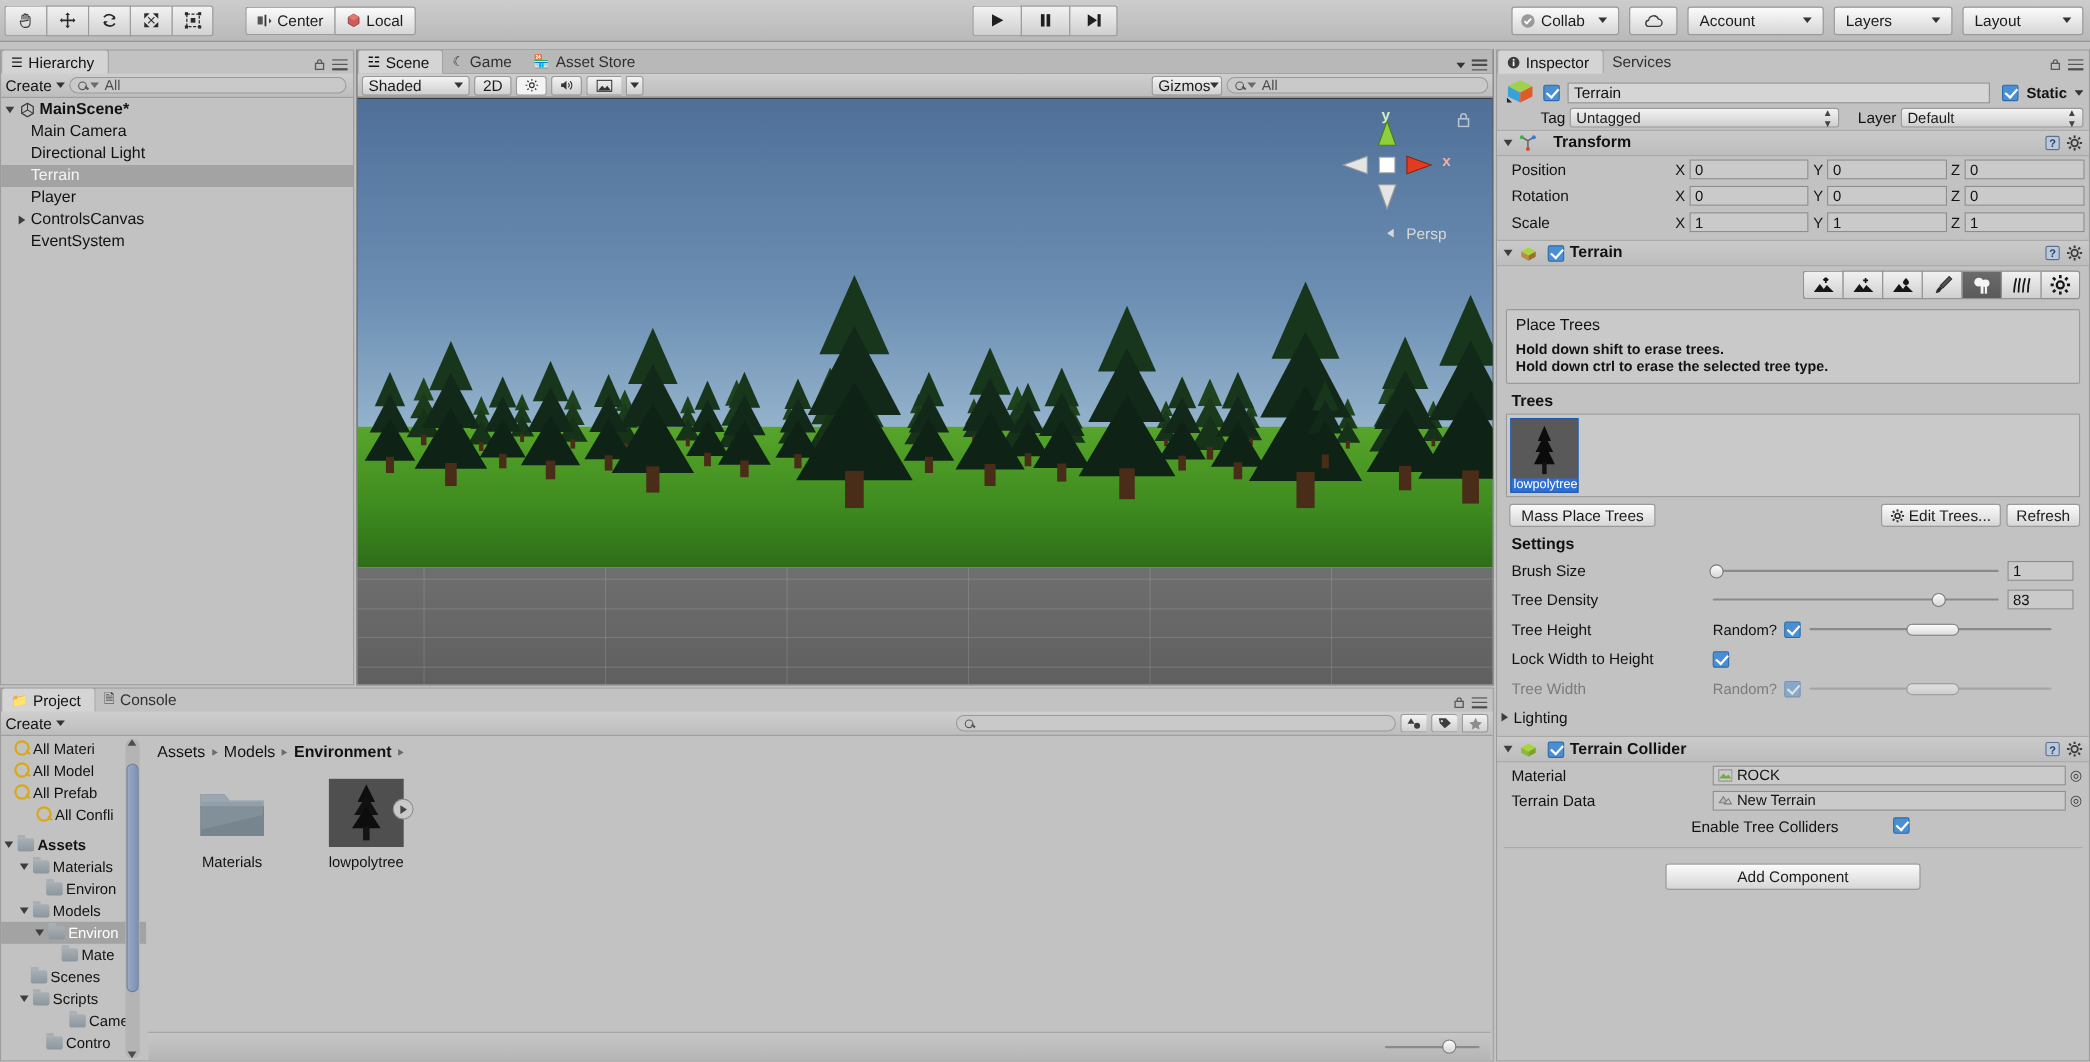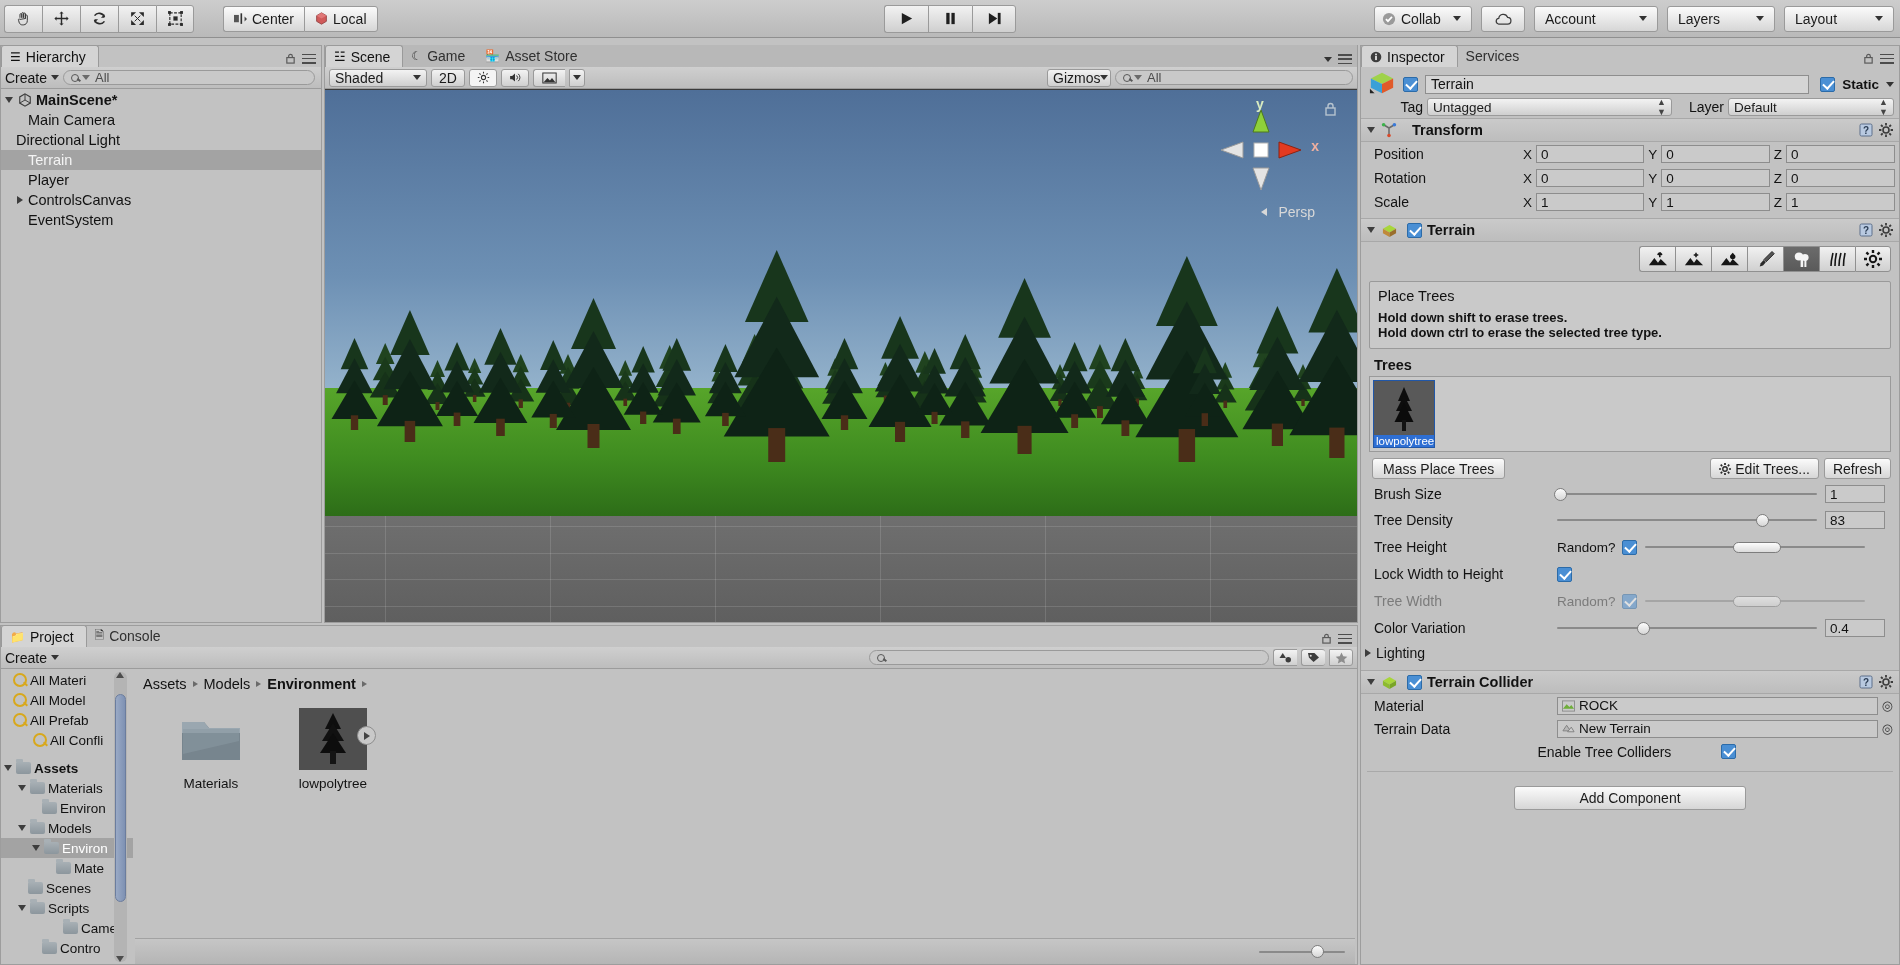--- a/index.html
+++ b/index.html
@@ -302,21 +302,21 @@
           <path d="M8 1l6 3.5v7L8 15 2 11.5v-7z" fill="none" stroke="#3b3b3b" stroke-width="1.3"></path>
           <path d="M8 1v7l6 3.5M8 8L2 11.5" fill="none" stroke="#3b3b3b" stroke-width="1.1"></path>
         </svg>
         <span>MainScene*</span>
       </div>
       <div id="hierarchy-items">
           <div class="h-row" style="padding-left: 16px;">
             <span style="width: 7px;"></span>
             <span>Main Camera</span>
           </div>
-          <div class="h-row" style="padding-left: 4px; text-align: right;">
+          <div class="h-row" style="padding-left: 16px; text-align: right;">
             <span style="width: 7px;"></span>
             <span>Directional Light</span>
           </div>
           <div class="h-row selected" style="padding-left: 16px;">
             <span style="width: 7px;"></span>
             <span>Terrain</span>
           </div>
           <div class="h-row" style="padding-left: 16px;">
             <span style="width: 7px;"></span>
             <span>Player</span>
@@ -1144,20 +1144,21 @@
                 </g>
               </svg>
             <span>Edit Trees...</span>
           </div>
           <div class="btn" style="height:21px;padding:0 8px;">
             <span>Refresh</span>
           </div>
         </div>
       </div>
 
+      <div class="section-title" style="margin-top:3px;">Settings</div>
 
       <div class="row" style="height:26px;">
         <span class="lbl-col">Brush Size</span>
         <div class="slider" style="width:260px;flex:none;">
           <div class="track"></div>
           <div class="knob" id="knob-brush" style="left: calc(1% - 6px);"></div>
         </div>
         <div class="field" style="width:60px;margin-left:8px;">
           <span>1</span>
         </div>
@@ -1192,30 +1193,20 @@
       <div class="row" style="height:28px;">
         <span class="lbl-col dim">Tree Width</span>
         <span class="dim" style="font-size:13.5px;">Random?</span>
         <span class="chk on dim" style="margin:0 8px 0 6px;"></span>
         <div class="slider" style="width:220px;flex:none;opacity:.5;">
           <div class="track"></div>
           <div class="knob2" id="knob-width-range" style="left: 40%; width: 22%;"></div>
         </div>
       </div>
 
-      <div class="row" style="height:26px;">
-        <span class="lbl-col">Color Variation</span>
-        <div class="slider" style="width:260px;flex:none;">
-          <div class="track"></div>
-          <div class="knob" id="knob-color" style="left: calc(33% - 6px);"></div>
-        </div>
-        <div class="field" style="width:60px;margin-left:8px;">
-          <span>0.4</span>
-        </div>
-      </div>
 
       <div class="row" style="height:24px;padding-left:4px;gap:4px;">
         <span class="arrow"></span>
         <span>Lighting</span>
       </div>
 
       <div class="comp-head" style="margin-top:5px;">
         <span class="arrow down"></span>
         <svg width="17" height="15" viewBox="0 0 18 16">
           <path d="M2 6l7-4 7 4-7 4z" fill="#a8d63a"></path>

